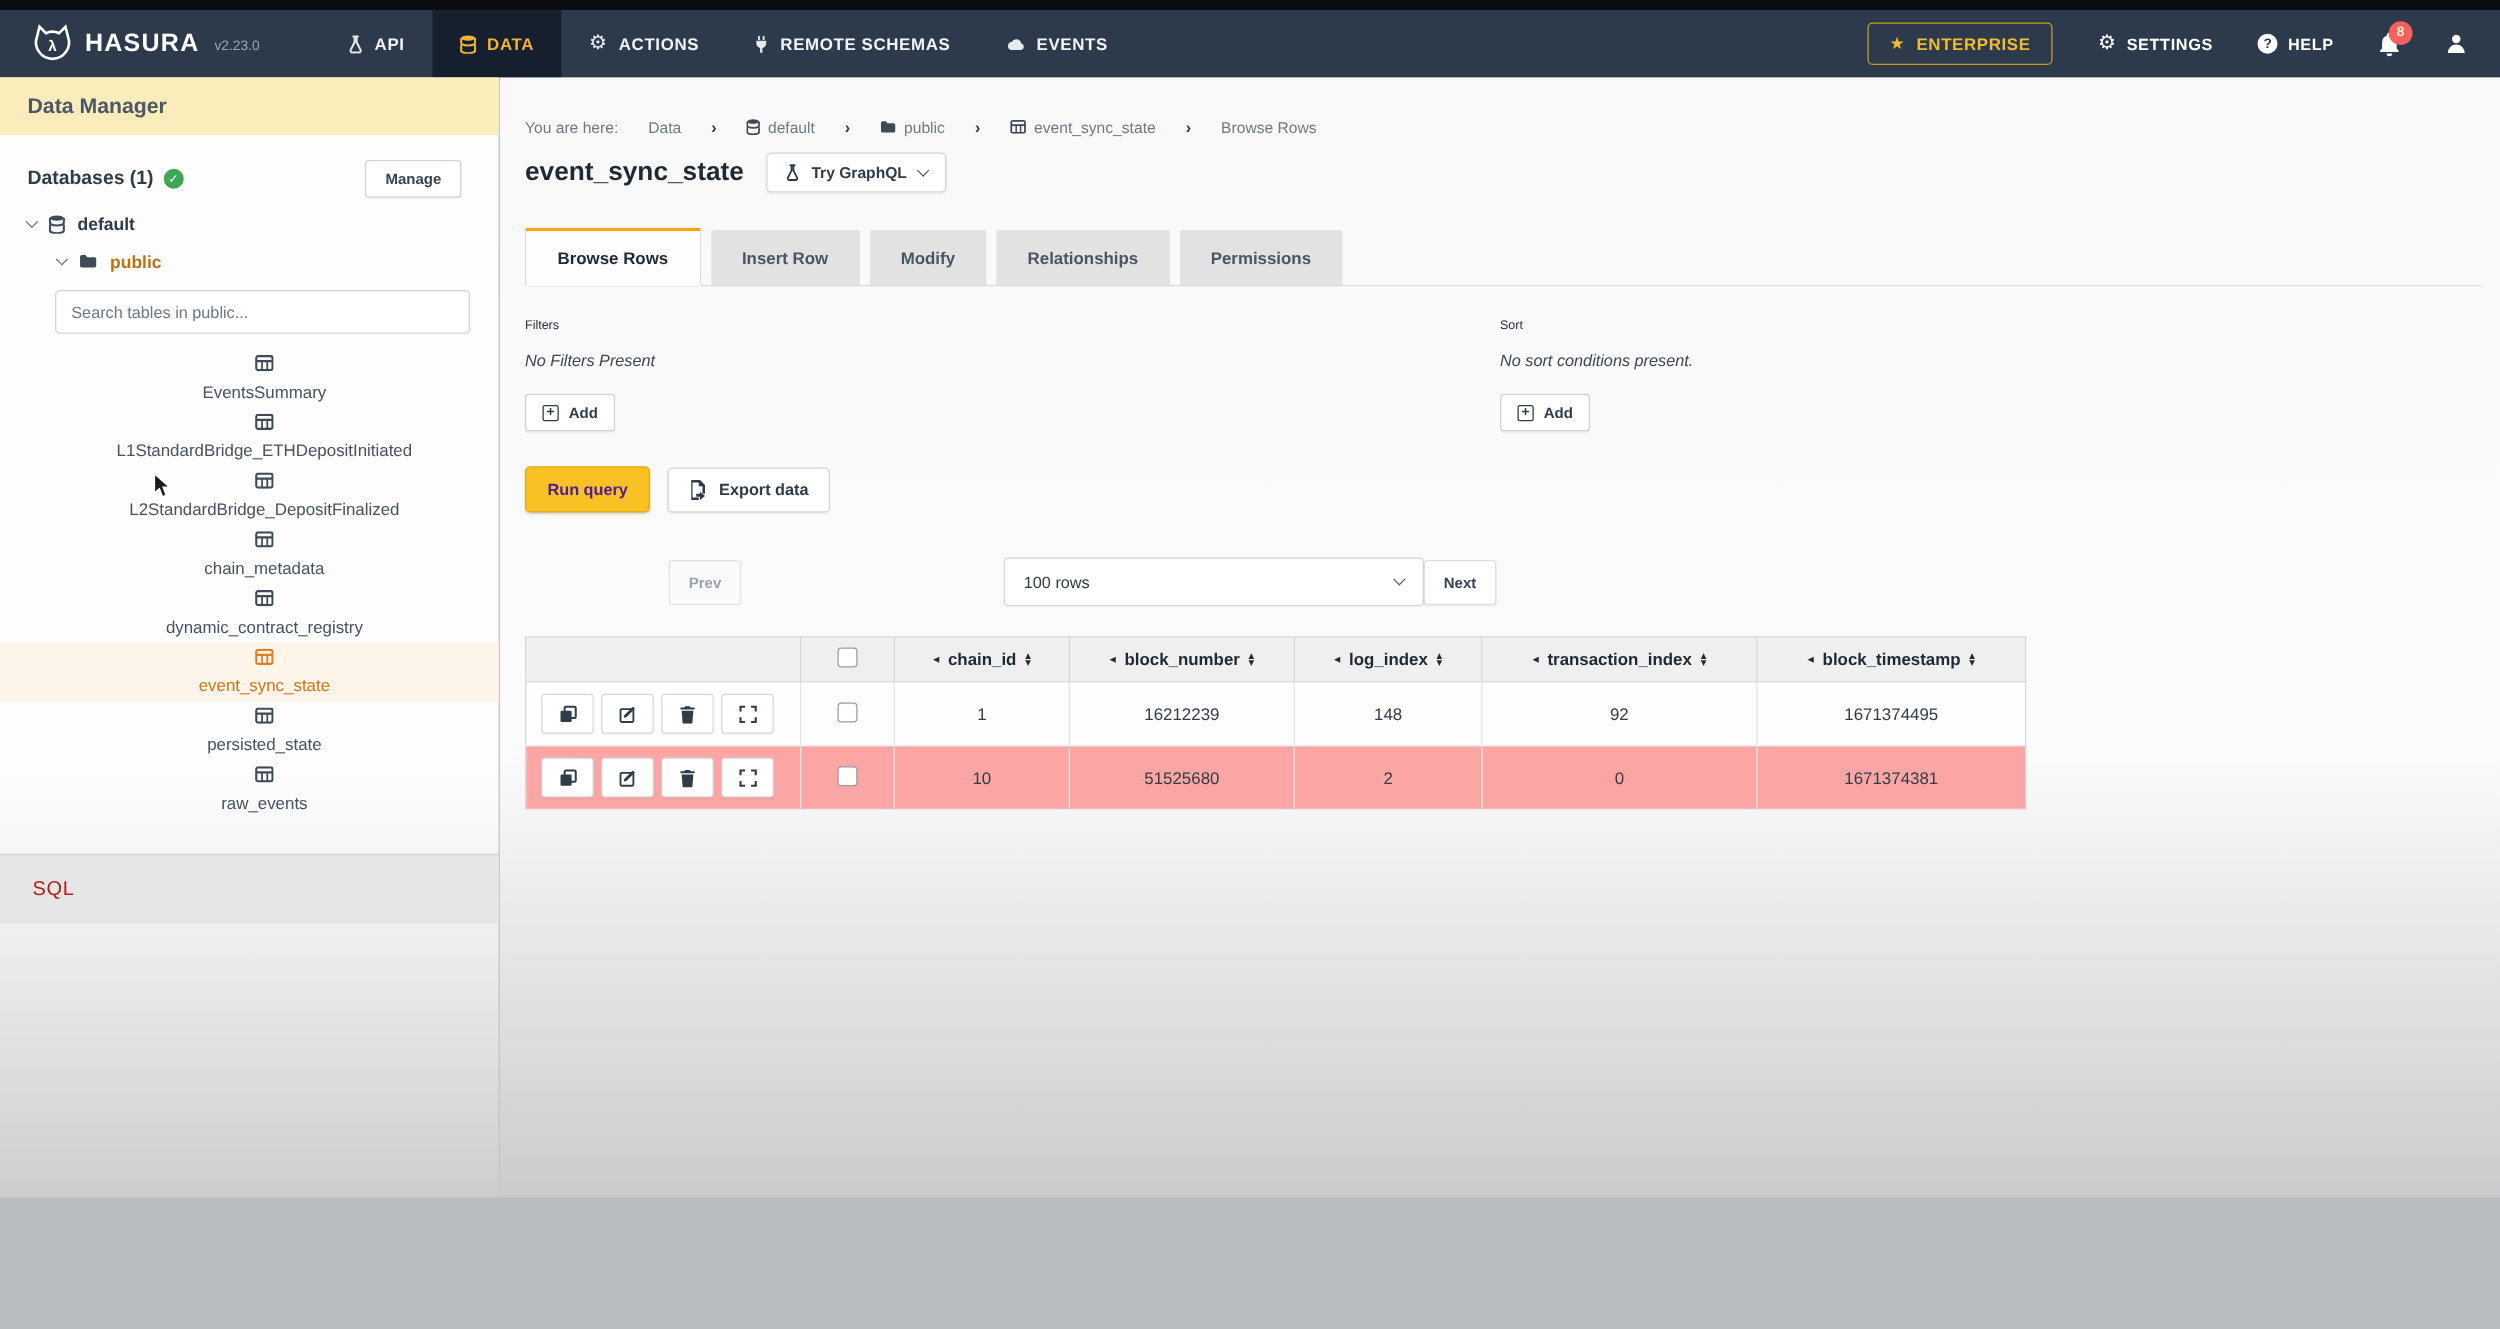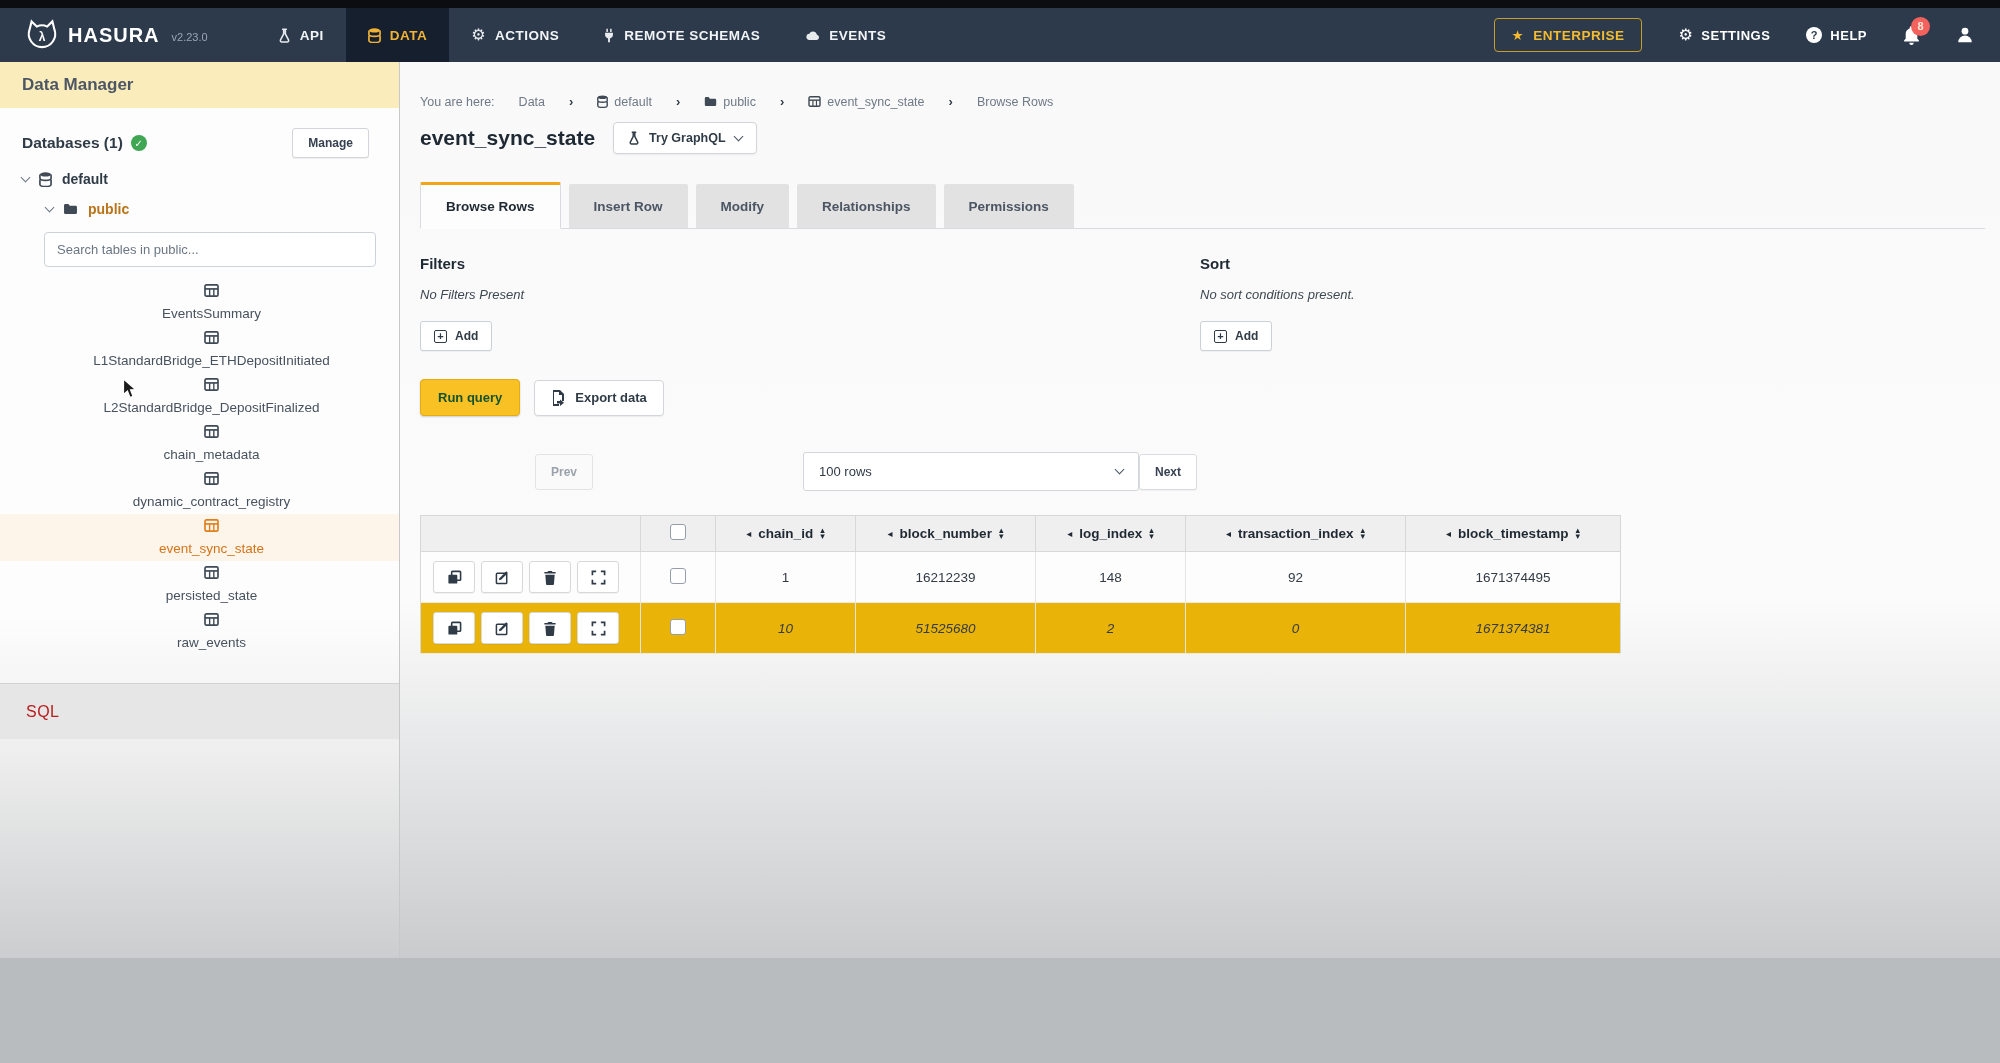--- a/index.html
+++ b/index.html
@@ -62,45 +62,45 @@
   .page-title { font-size:21px; font-weight:bold; color:#1f2933; }
   .try-btn { display:flex; align-items:center; gap:9px; border:1px solid #d2d6da; background:#fff; border-radius:4px; padding:8px 14px; font-size:12.5px; font-weight:bold; color:#2f3b46; box-shadow:0 1px 2px rgba(0,0,0,.06); cursor:pointer; }
   .chev-dn { width:7px; height:7px; border-right:1.8px solid #4a5561; border-bottom:1.8px solid #4a5561; transform:rotate(45deg); margin-top:-4px; }
 
   .tabs { margin-top:28px; display:flex; align-items:flex-end; gap:8px; border-bottom:1px solid #d8dce1; width:calc(100% - 15px); }
   .tab { height:44px; display:flex; align-items:center; padding:0 25px; font-size:13.5px; font-weight:bold; color:#4b5563; background:#e2e2e2; border-radius:2px 2px 0 0; cursor:pointer; }
   .tab.active { background:#fdfdfd; border:1px solid #d8dce1; border-bottom:1px solid #fdfdfd; border-top:3px solid #f2a516; color:#1f2933; height:47px; margin-bottom:-1px; }
 
   .panels { display:flex; margin-top:26px; }
   .filters-panel { width:780px; }
-  .panel-title { font-size:15px; font-weight:bold; color:#1f2933; margin-bottom:15px; }
+  .panel-title { font-size:10px; font-weight:normal; color:#1f2933; margin-bottom:15px; }
   .empty-text { font-style:italic; font-size:13px; color:#3d4751; margin-bottom:19px; }
   .add-btn { display:inline-flex; align-items:center; gap:8px; border:1px solid #ccd1d6; background:#fff; border-radius:3px; padding:7px 13px; font-size:12px; font-weight:bold; color:#2f3b46; box-shadow:0 1px 1px rgba(0,0,0,.05); cursor:pointer; }
   .plus-box { width:13px; height:13px; border:1.5px solid #2f3b46; border-radius:2px; display:flex; align-items:center; justify-content:center; font-size:11px; font-weight:bold; line-height:1; }
 
   .run-row { margin-top:28px; display:flex; align-items:center; gap:14px; }
-  .run-btn { background:#f9c124; border:1px solid #e3ac13; border-radius:4px; padding:10px 17px; font-size:13px; font-weight:bold; color:#14532d; box-shadow:0 1px 2px rgba(0,0,0,.18); cursor:pointer; }
+  .run-btn { background:#f9c124; border:1px solid #e3ac13; border-radius:4px; padding:10px 17px; font-size:13px; font-weight:bold; color:#4c1d95; box-shadow:0 1px 2px rgba(0,0,0,.18); cursor:pointer; }
   .export-btn { background:#fff; border:1px solid #d2d6da; border-radius:4px; padding:9px 16px; font-size:13px; font-weight:bold; color:#2f3b46; display:flex; align-items:center; gap:10px; box-shadow:0 1px 1px rgba(0,0,0,.06); cursor:pointer; }
 
   .pagination { margin-top:36px; display:flex; align-items:center; }
   .prev-btn { margin-left:115px; background:#fafafa; border:1px solid #e2e3e4; border-radius:3px; padding:10px 15px; font-size:12px; font-weight:bold; color:#9aa2ab; cursor:pointer; }
   .rows-select { margin-left:210px; width:336px; background:#fff; border:1px solid #d2d6da; border-radius:3px; padding:11px 15px; font-size:13px; color:#2f3b46; display:flex; align-items:center; cursor:pointer; }
   .rows-select .chev-dn { margin-left:auto; }
   .next-btn { background:#fff; border:1px solid #d9dce0; border-radius:3px; padding:10px 15px; font-size:12px; font-weight:bold; color:#374151; box-shadow:0 1px 1px rgba(0,0,0,.05); cursor:pointer; }
 
   table.data-table { margin-top:24px; border-collapse:collapse; background:#fdfdfd; font-size:13.5px; table-layout:fixed; width:1200px; }
   .data-table th { background:#efefef; border:1px solid #d7d7d7; padding:8px 6px; }
   .th-inner { display:flex; align-items:center; justify-content:center; gap:7px; font-weight:bold; color:#1f2933; font-size:13.5px; cursor:pointer; }
   .col-arrow { font-size:10px; color:#1f2933; }
   .updown { display:flex; flex-direction:column; font-size:9px; line-height:.62; color:#1f2933; }
   .data-table td { border-left:1px solid #e4e4e4; border-bottom:1px solid #e9e9e9; text-align:center; padding:9px 8px; color:#333b44; }
   .data-table td:first-child { border-left:1px solid #d7d7d7; }
   .data-table td:last-child { border-right:1px solid #d7d7d7; }
   tr.row-even td { background:#fdfdfd; }
-  tr.row-odd td { background:#eab308;font-style:italic; }
+  tr.row-odd td { background:#fca5a5; }
   .actions-cell { display:flex; gap:6px; padding:0 4px; }
   .row-action { width:42px; height:32px; background:#fff; border:1px solid #d6d9dc; border-radius:3px; display:flex; align-items:center; justify-content:center; color:#2f3b47; box-shadow:0 1px 1px rgba(0,0,0,.05); cursor:pointer; }
   .cb { display:inline-block; width:16px; height:16px; border:1.6px solid #959ea8; border-radius:3px; background:#fff; cursor:pointer; }
 </style>
 </head>
 <body>
 
 <div class="top-strip"></div>
 
 <div class="navbar">

